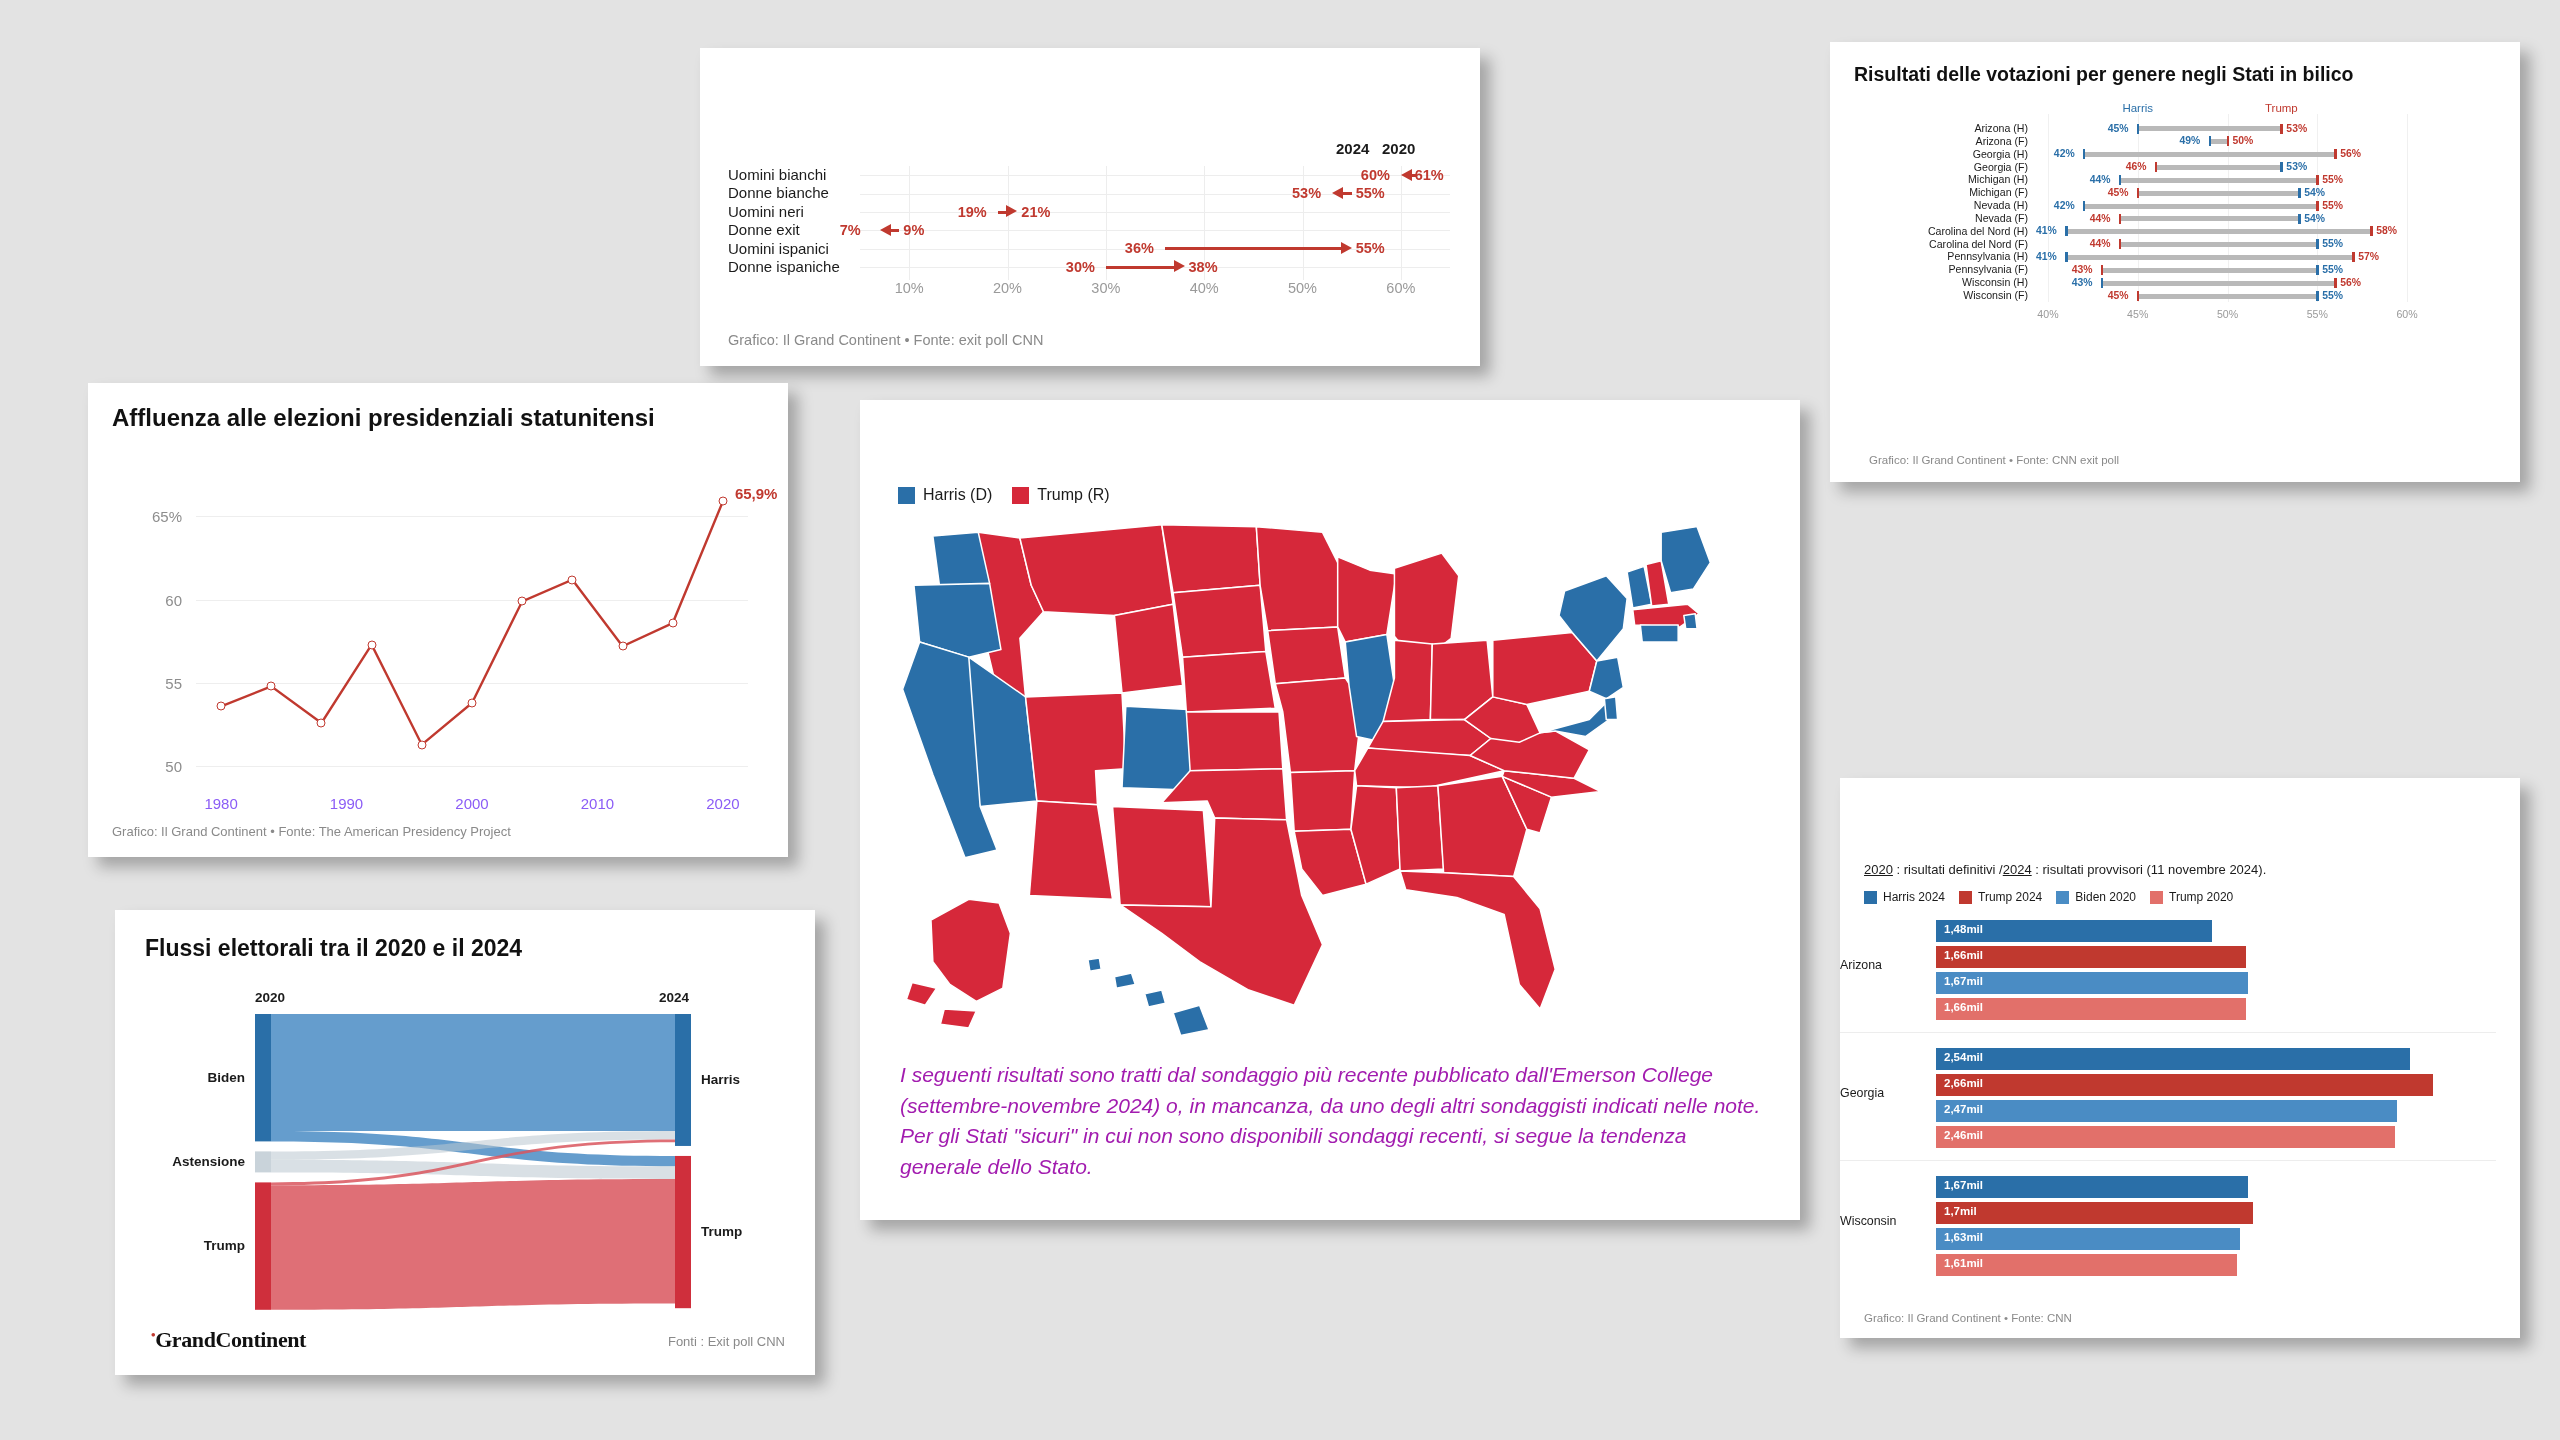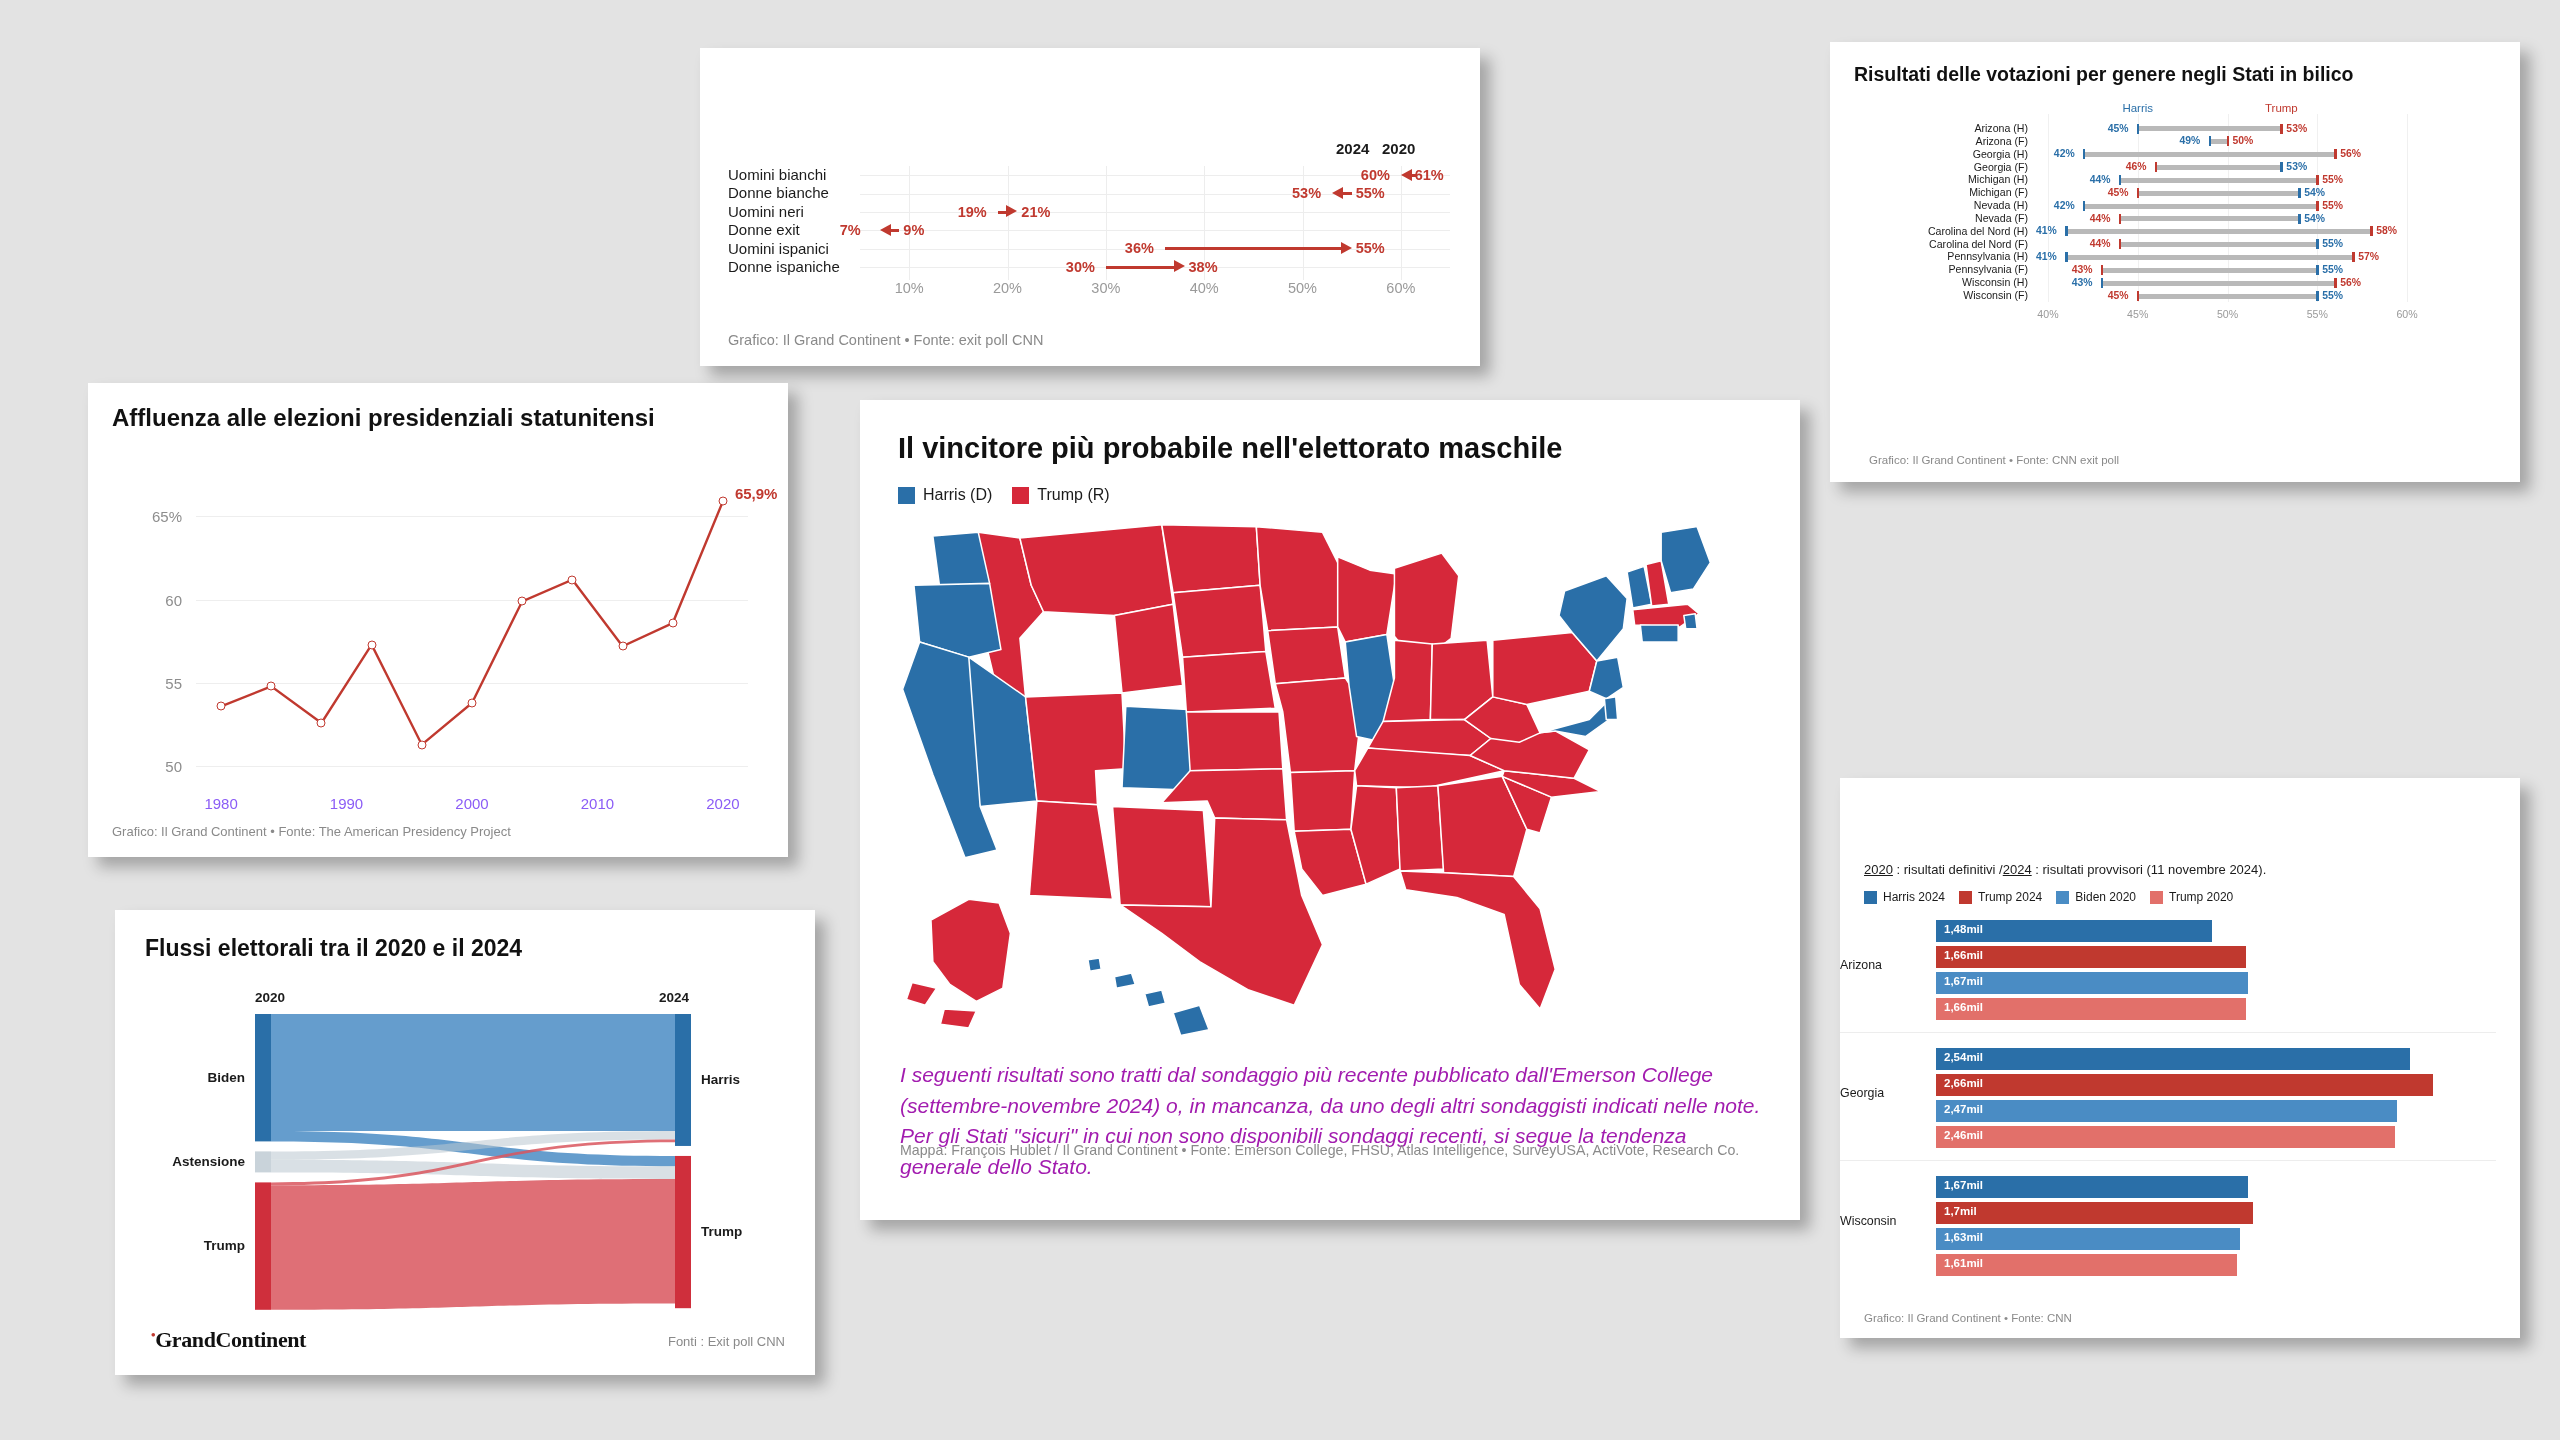--- a/index.html
+++ b/index.html
@@ -356,21 +356,20 @@
         <rect x="530" y="141.95000000000002" width="16" height="152.25" fill="#cf2f3c"></rect>
       </svg>
       <div class="sk-yr" style="left: 110px; top: 0px;">2020</div>
       <div class="sk-yr" style="left: 514px; top: 0px;">2024</div>
     </div>
   <div class="logo"><span class="dot">•</span><span>GrandContinent</span></div>
   <div class="src">Fonti : Exit poll CNN</div>
 </div>
 
 <div class="panel" id="p-map">
-  <div class="ttl">Il vincitore più probabile nell'elettorato maschile</div>
   <div class="mp-leg">
     <span class="it">
         <i class="sw" style="background:#2a6fa8"></i>
         <span>Harris (D)</span>
       </span>
     <span class="it">
         <i class="sw" style="background:#d6283a"></i>
         <span>Trump (R)</span>
       </span>
   </div>
@@ -428,21 +427,20 @@
       <path fill="#d6283a" d="M798 98 L856 92 L868 102 L848 116 L800 114 Z"></path>
       <path fill="#2a6fa8" d="M852 104 L864 102 L866 118 L854 118 Z"></path>
       <path fill="#2a6fa8" d="M806 114 L846 114 L846 132 L808 132 Z"></path>
 
       <path fill="#d6283a" d="M56 426 L96 404 L128 408 L140 440 L132 498 L104 512 L76 494 L58 470 Z M36 492 L62 498 L50 516 L30 510 Z M70 520 L104 522 L96 540 L66 536 Z"></path>
       <path fill="#2a6fa8" d="M222 468 L234 466 L236 478 L224 480 Z M250 486 L268 482 L272 494 L252 498 Z M282 504 L300 500 L304 514 L286 518 Z M312 524 L340 516 L350 542 L320 548 Z"></path>
     </g>
   </svg>
 
   <div class="mp-cap">I seguenti risultati sono tratti dal sondaggio più recente pubblicato dall'Emerson College (settembre-novembre 2024) o, in mancanza, da uno degli altri sondaggisti indicati nelle note. Per gli Stati "sicuri" in cui non sono disponibili sondaggi recenti, si segue la tendenza generale dello Stato.</div>
-  <div class="mp-src">Mappa: François Hublet / Il Grand Continent • Fonte: Emerson College, FHSU, Atlas Intelligence, SurveyUSA, ActiVote, Research Co.</div>
 </div>
 
 <div class="panel" id="p-bars">
   <div class="bs-sub">
     <u>2020</u><span> : risultati definitivi /</span><u>2024</u><span> : risultati provvisori (11 novembre 2024).</span>
   </div>
   <div class="bs-leg" id="bs-leg">
       <span class="it">
         <i class="sw2" style="background: rgb(42, 111, 168);"></i>
         <span>Harris 2024</span>

